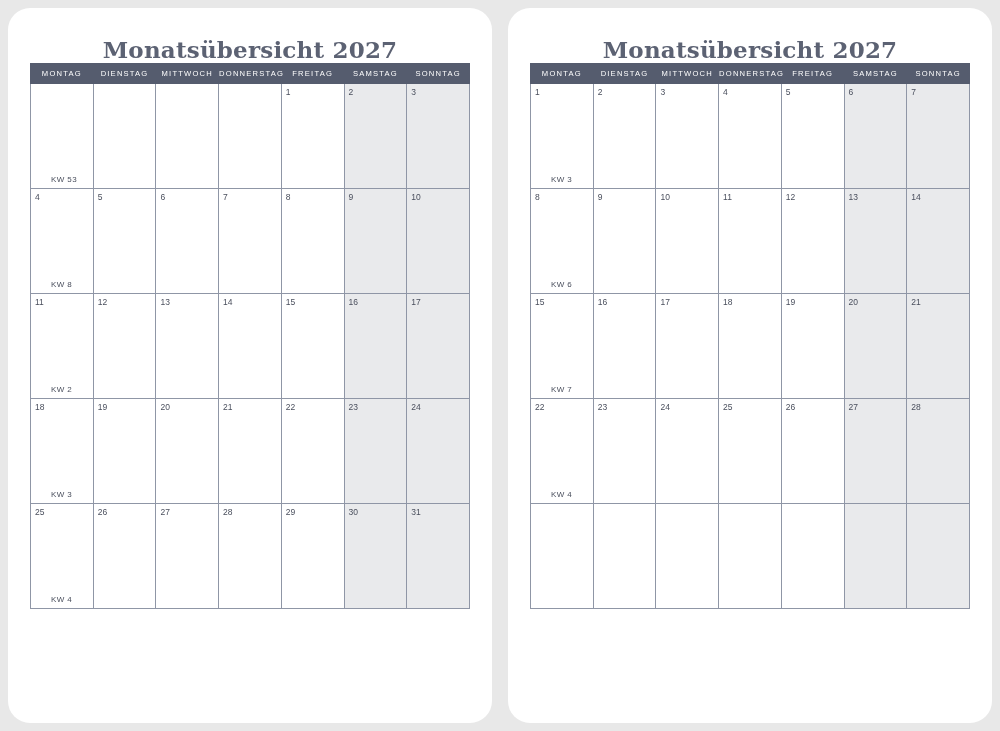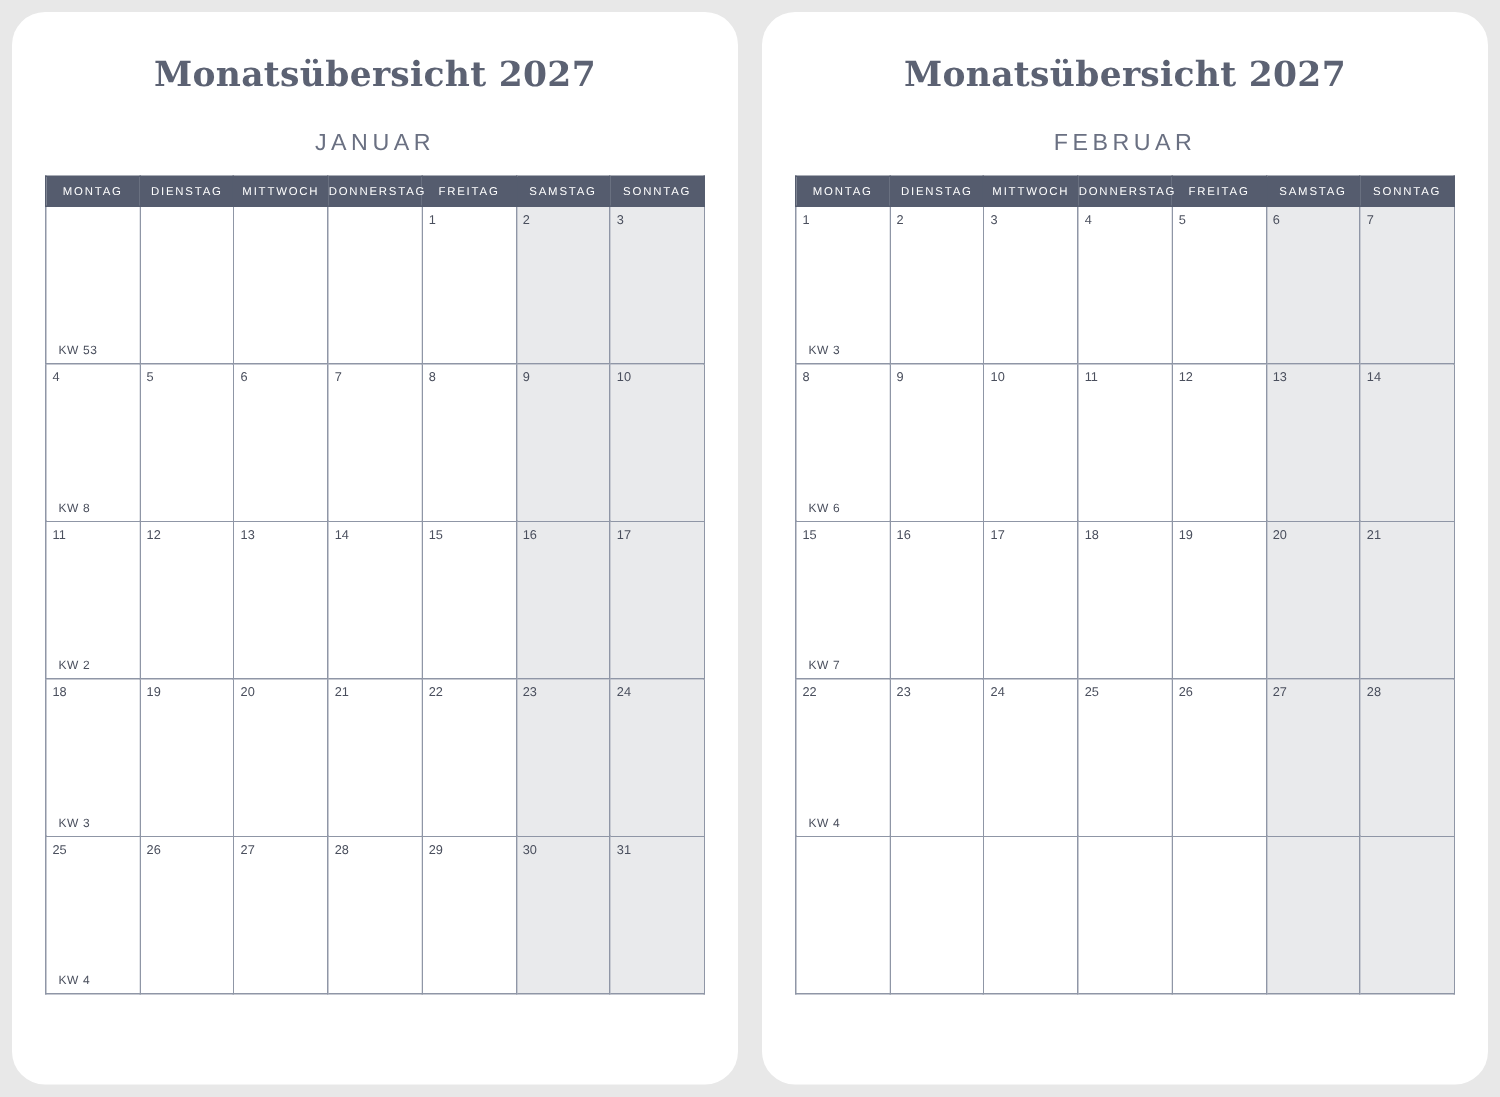--- a/index.html
+++ b/index.html
@@ -73,33 +73,32 @@
   .daynum {
     position: absolute;
     top: 3px;
     left: 4px;
     font-size: 8.5px;
     color: #4a4f5d;
   }
   .kw {
     position: absolute;
     bottom: 4px;
-    left: 8px;
+    left: 20px;
     font-size: 8px;
     color: #4a4f5d;
     letter-spacing: 0.4px;
   }
 </style>
 </head>
 <body>
 
 <div class="spread">
   <div class="page">
     <div class="page-title">Monatsübersicht 2027</div>
-    <div class="month-name">JANUAR</div>
     <table class="cal">
       <thead>
         <tr>
           <th>MONTAG</th>
           <th>DIENSTAG</th>
           <th>MITTWOCH</th>
           <th>DONNERSTAG</th>
           <th>FREITAG</th>
           <th>SAMSTAG</th>
           <th>SONNTAG</th>
@@ -225,21 +224,20 @@
           <td class="weekend">
               <span class="daynum">31</span>
             </td>
         </tr>
       </tbody>
     </table>
   </div>
 
   <div class="page">
     <div class="page-title">Monatsübersicht 2027</div>
-    <div class="month-name">FEBRUAR</div>
     <table class="cal">
       <thead>
         <tr>
           <th>MONTAG</th>
           <th>DIENSTAG</th>
           <th>MITTWOCH</th>
           <th>DONNERSTAG</th>
           <th>FREITAG</th>
           <th>SAMSTAG</th>
           <th>SONNTAG</th>

